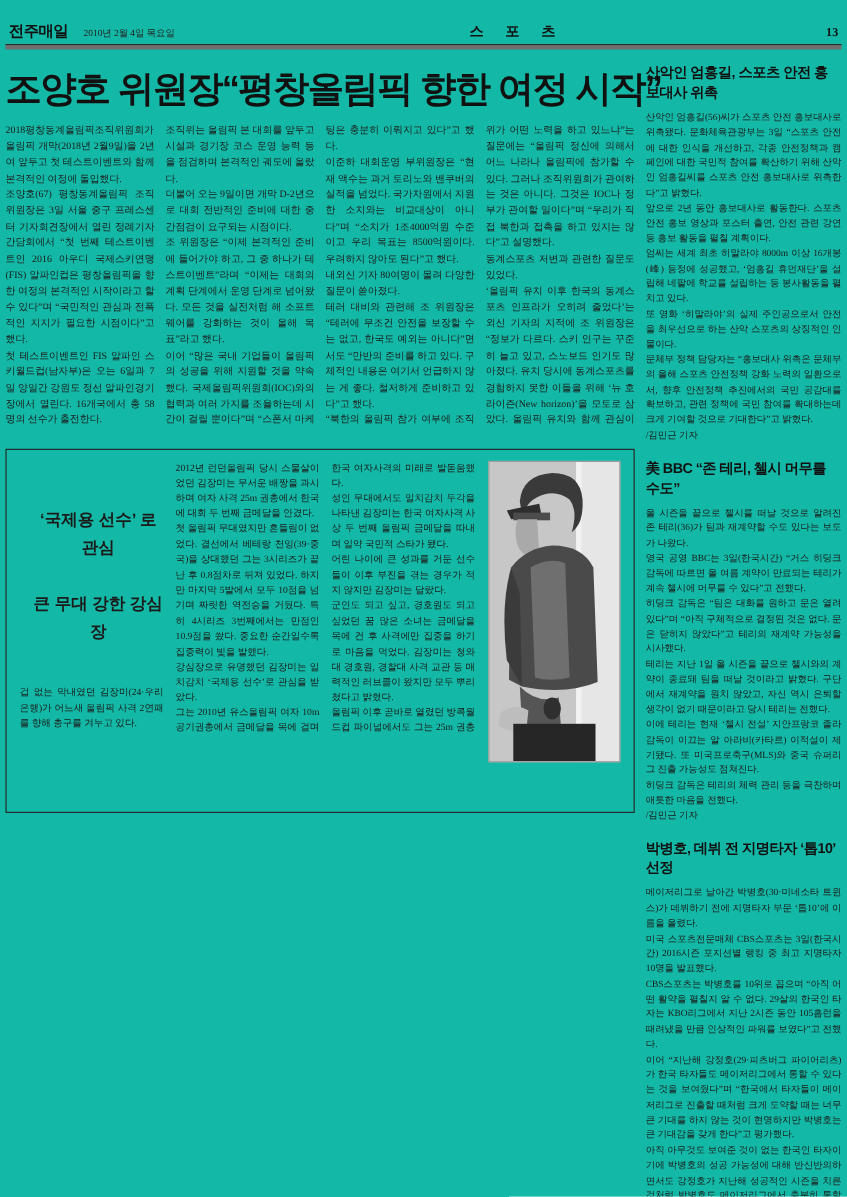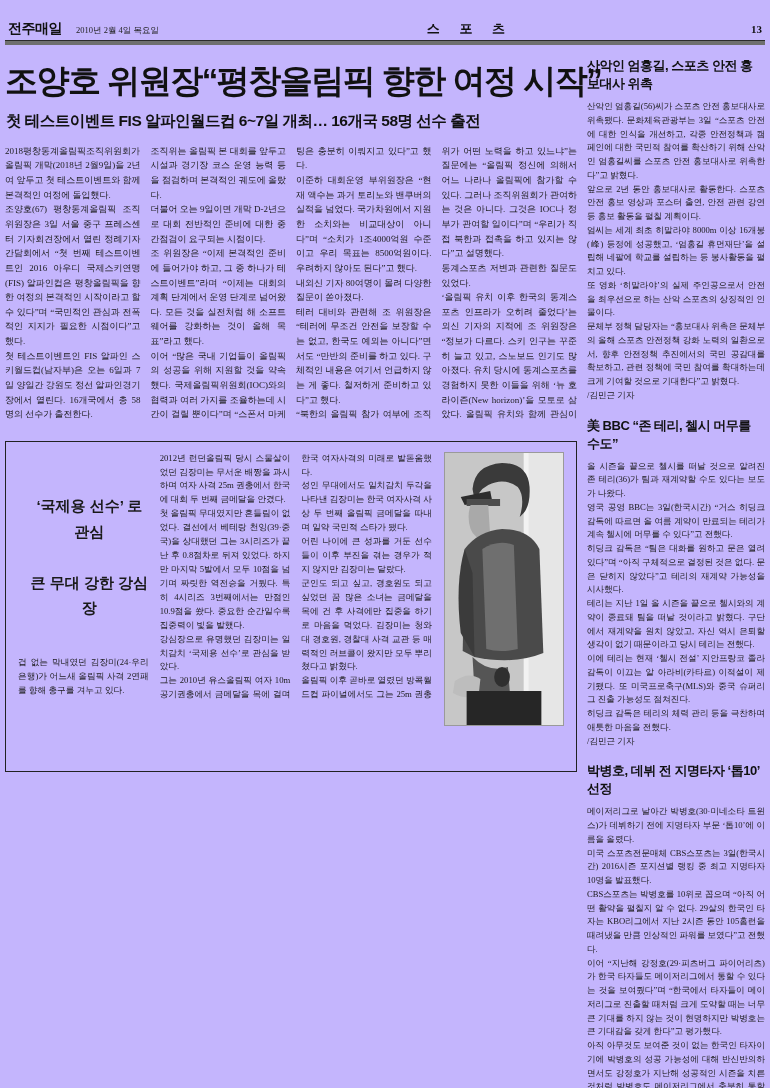--- a/index.html
+++ b/index.html
@@ -1,17 +1,17 @@
 <!DOCTYPE html>
 <html lang="ko"><head>
 <meta charset="utf-8">
 <style>
   html,body{margin:0;padding:0;background:#ffffff;}
   .page{position:relative;width:770px;height:1088px;box-sizing:border-box;
-        padding:0 5px;background:#c4b5fd;color:#111;overflow:hidden;
+        padding:0 5px;background:#14b8a6;color:#111;overflow:hidden;
         font-family:"Liberation Serif", serif;}
   
   .masthead{display:flex;align-items:baseline;padding:4px 3px 2px 3px;}
   .paper-name{font-family:"Liberation Sans",sans-serif;font-weight:900;font-size:14px;letter-spacing:-.5px;}
   .edition-date{font-size:8.5px;color:#222;margin-left:14px;margin-top:21px;}
   .section-title{flex:1;text-align:center;font-family:"Liberation Sans",sans-serif;
                  font-weight:900;font-size:13px;letter-spacing:8px;padding-left:30px;}
   .page-number{font-family:"Liberation Serif",serif;font-weight:700;font-size:11px;}
   .head-rule{height:4px;background:#6f6f6f;border-top:1px solid #2b2b2b;margin-bottom:10px;}
   
@@ -56,21 +56,20 @@
     <span class="section-title">스 포 츠</span>
     <span class="page-number">13</span>
   </header>
   <div class="head-rule"></div>
 
   <div class="content-row">
     <div class="main-col">
 
       <article>
         <h1 class="main-headline">조양호 위원장“평창올림픽 향한 여정 시작”</h1>
-        <h2 class="main-subhead">첫 테스트이벤트 FIS 알파인월드컵 6~7일 개최… 16개국 58명 선수 출전</h2>
         <div class="main-body">2018평창동계올림픽조직위원회가 올림픽 개막(2018년 2월9일)을 2년여 앞두고 첫 테스트이벤트와 함께 본격적인 여정에 돌입했다.
 조양호(67) 평창동계올림픽 조직위원장은 3일 서울 중구 프레스센터 기자회견장에서 열린 정례기자간담회에서 “첫 번째 테스트이벤트인 2016 아우디 국제스키연맹(FIS) 알파인컵은 평창올림픽을 향한 여정의 본격적인 시작이라고 할 수 있다”며 “국민적인 관심과 전폭적인 지지가 필요한 시점이다”고 했다.
 첫 테스트이벤트인 FIS 알파인 스키월드컵(남자부)은 오는 6일과 7일 양일간 강원도 정선 알파인경기장에서 열린다. 16개국에서 총 58명의 선수가 출전한다.
 조직위는 올림픽 본 대회를 앞두고 시설과 경기장 코스 운영 능력 등을 점검하며 본격적인 궤도에 올랐다.
 더불어 오는 9일이면 개막 D-2년으로 대회 전반적인 준비에 대한 중간점검이 요구되는 시점이다.
 조 위원장은 “이제 본격적인 준비에 들어가야 하고, 그 중 하나가 테스트이벤트”라며 “이제는 대회의 계획 단계에서 운영 단계로 넘어왔다. 모든 것을 실전처럼 해 소프트웨어를 강화하는 것이 올해 목표”라고 했다.
 이어 “많은 국내 기업들이 올림픽의 성공을 위해 지원할 것을 약속했다. 국제올림픽위원회(IOC)와의 협력과 여러 가지를 조율하는데 시간이 걸릴 뿐이다”며 “스폰서 마케팅은 충분히 이뤄지고 있다”고 했다.
 이준하 대회운영 부위원장은 “현재 액수는 과거 토리노와 밴쿠버의 실적을 넘었다. 국가차원에서 지원한 소치와는 비교대상이 아니다”며 “소치가 1조4000억원 수준이고 우리 목표는 8500억원이다. 우려하지 않아도 된다”고 했다.
 내외신 기자 80여명이 몰려 다양한 질문이 쏟아졌다.
 테러 대비와 관련해 조 위원장은 “테러에 무조건 안전을 보장할 수는 없고, 한국도 예외는 아니다”면서도 “만반의 준비를 하고 있다. 구체적인 내용은 여기서 언급하지 않는 게 좋다. 철저하게 준비하고 있다”고 했다.

